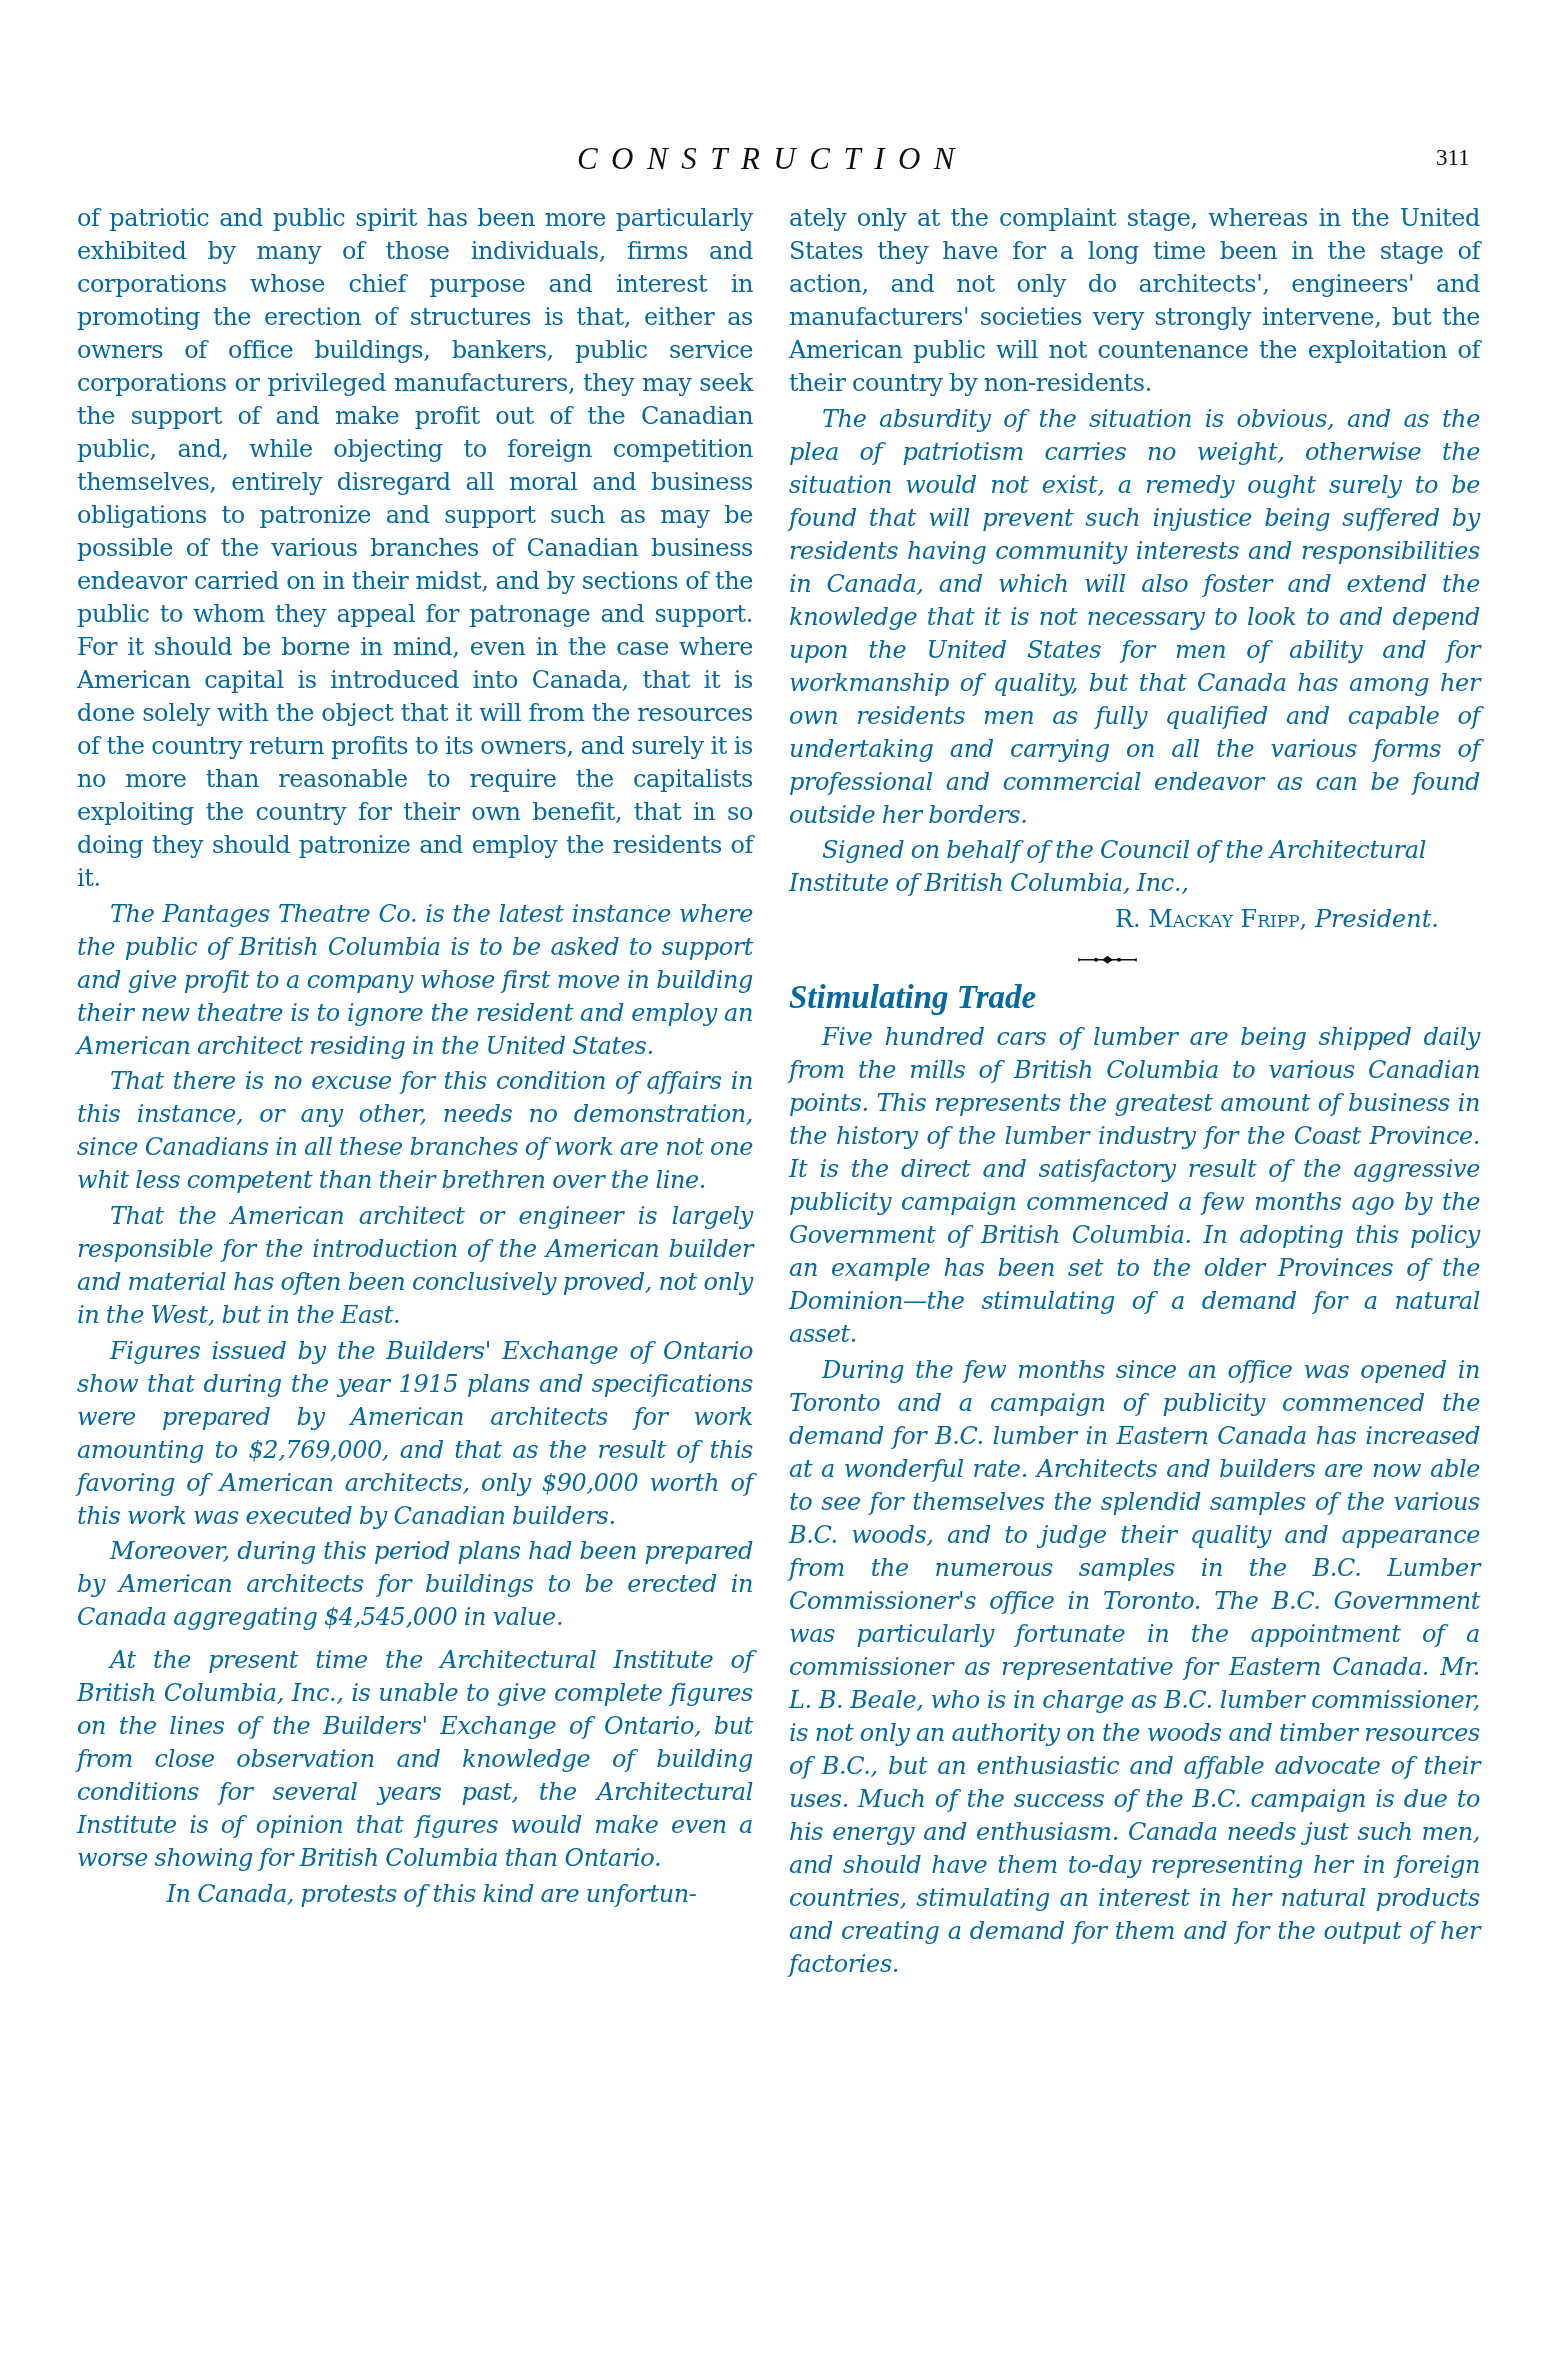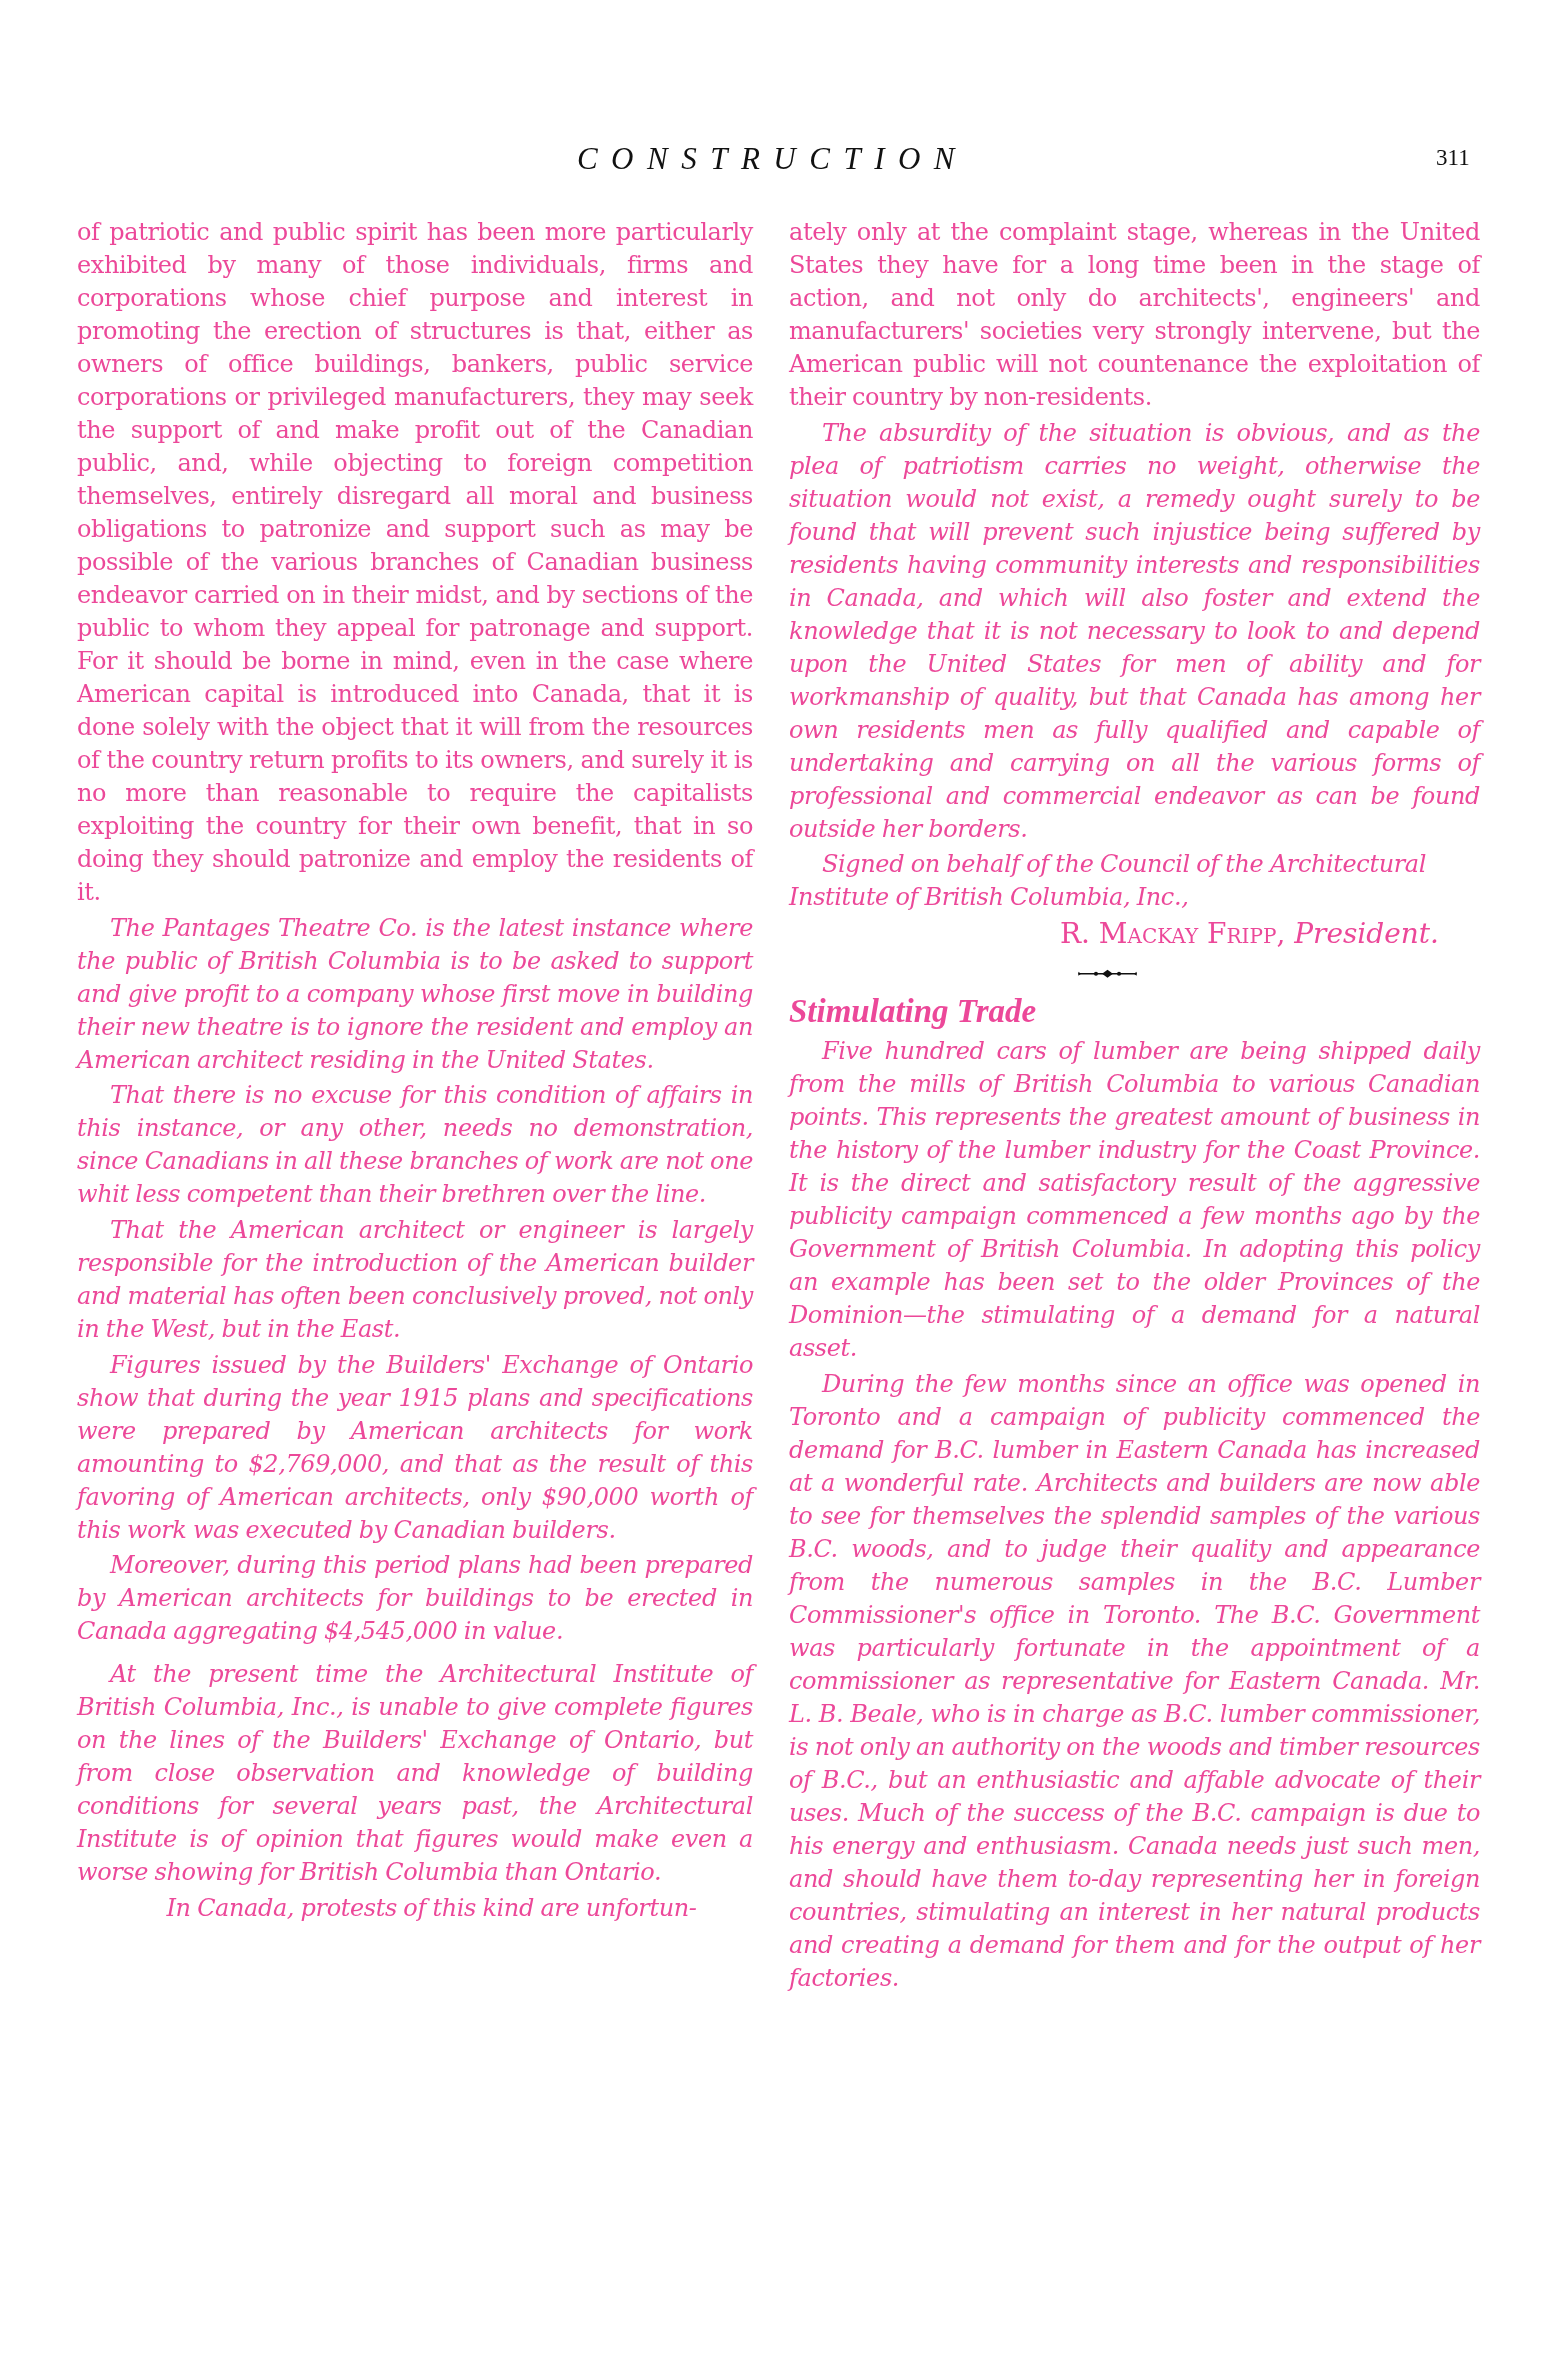--- a/index.html
+++ b/index.html
@@ -11,32 +11,32 @@
   .journal-title {
     position: absolute; left: 515px; top: 0; width: 515px; text-align: center;
     font-family: "Liberation Serif", serif; font-style: italic; font-size: 31px;
     letter-spacing: 13.5px; color: #111;
   }
   .page-number {
     position: absolute; left: 1436px; top: 4.1px;
     font-family: "Liberation Serif", serif; font-size: 23px; color: #111;
   }
   .col {
-    position: absolute; top: 216px;
+    position: absolute; top: 202px;
     font-family: "DejaVu Serif", serif; font-size: 24px; line-height: 33px;
-    text-align: justify; color: #ec4899;
+    text-align: justify; color: #0369a1;
   }
   .col-left { left: 77px; width: 676px; }
   .col-right { left: 789px; width: 691px; }
   .col p { margin: 0; text-indent: 0; hyphens: none; letter-spacing: -0.4px; word-spacing: -0.7px; }
   .col p.indent { text-indent: 33px; font-style: italic; }
   .col p + p { margin-top: 2.7px; }
   .signature {
     text-align: right; padding-right: 41px; margin-top: 2.7px;
-    font-family: "DejaVu Serif", serif; font-size: 28px; line-height: 33px;
+    font-family: "DejaVu Serif", serif; font-size: 24px; line-height: 33px;
   }
   .signature .sc { font-variant: small-caps; }
   .signature .title-i { font-style: italic; }
   .ornament { display: flex; justify-content: center; margin: 19px 0 15px 0; padding-right: 54px; }
   .section-heading {
     text-align: left; padding-right: 54px; margin: 4.1px 0 6.8px 0;
     font-family: Liberation Serif, serif; font-weight: bold; font-style: italic;
     font-size: 33px; line-height: 35px;
   }
 </style>

